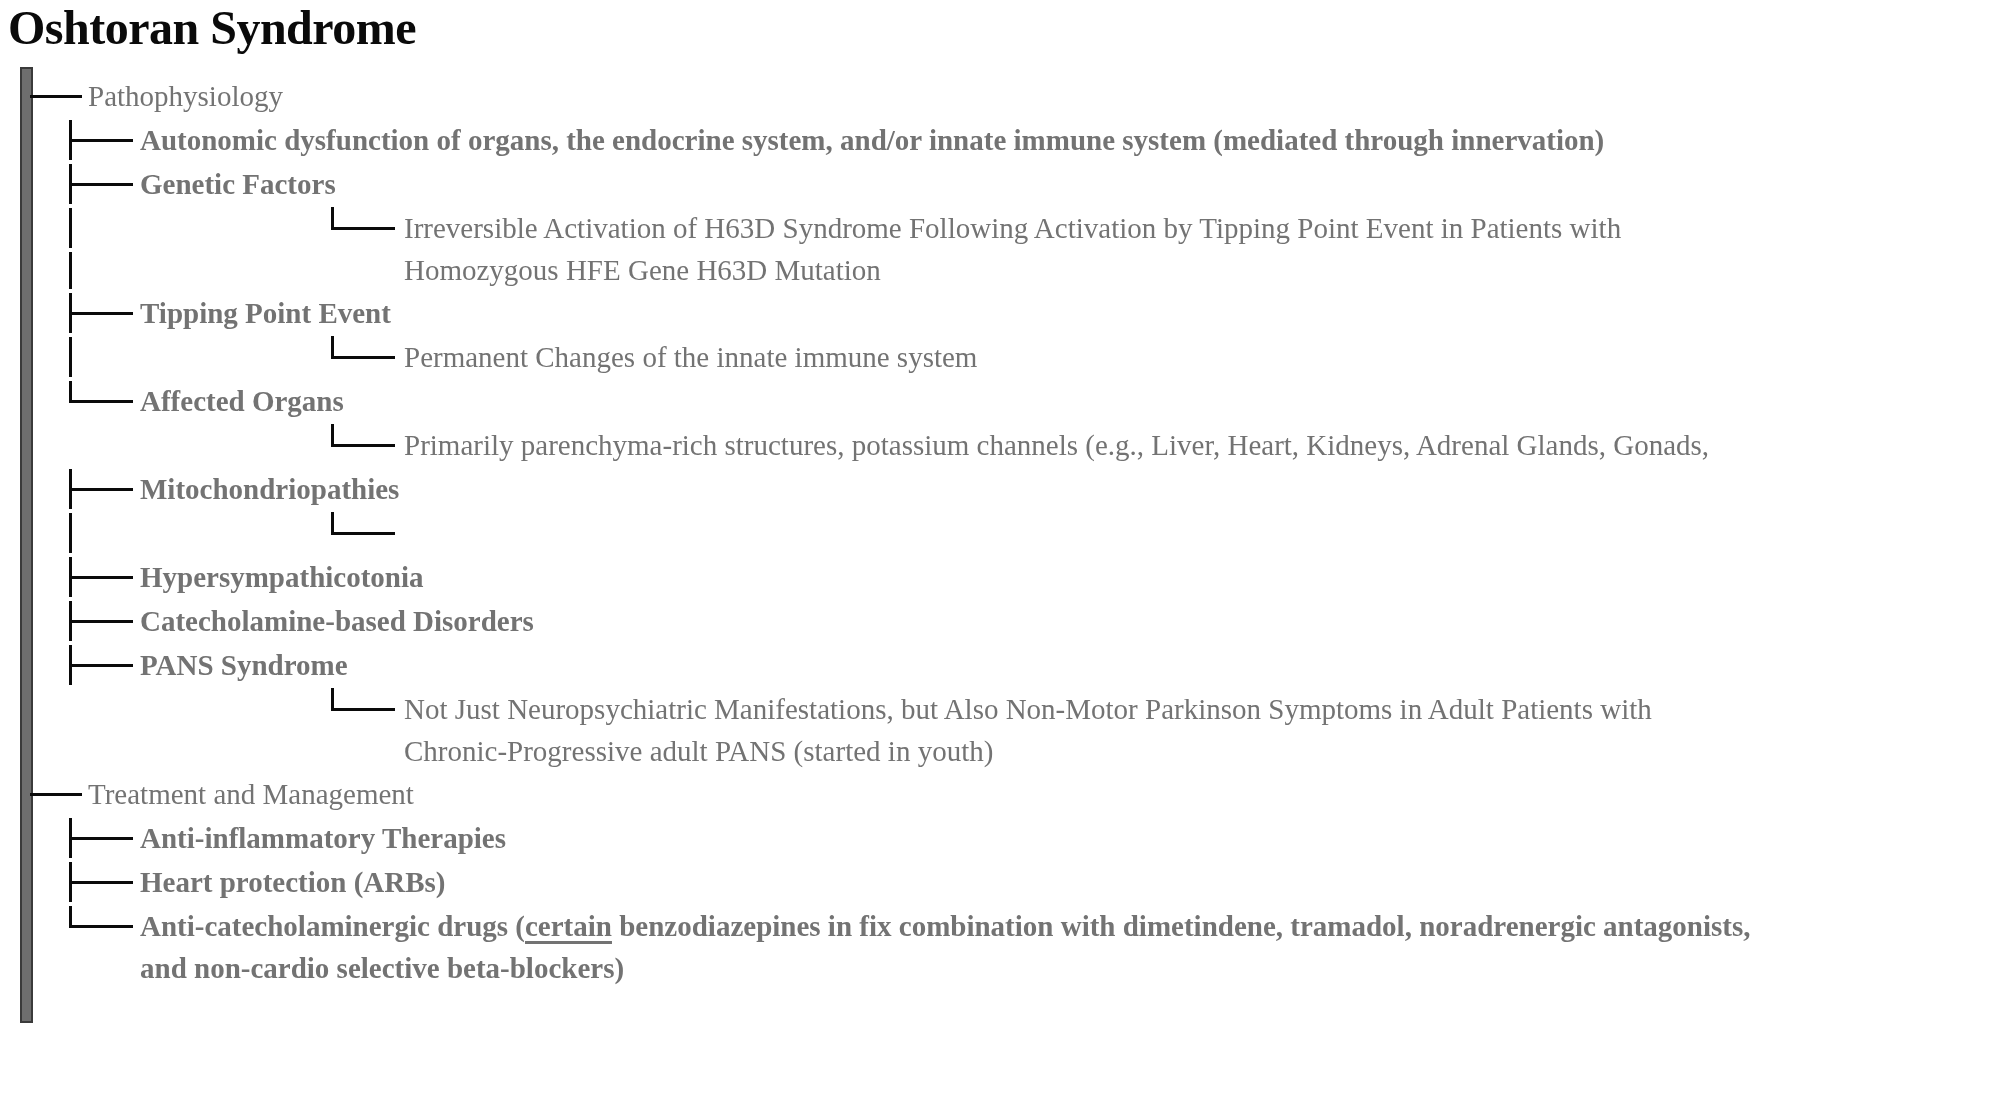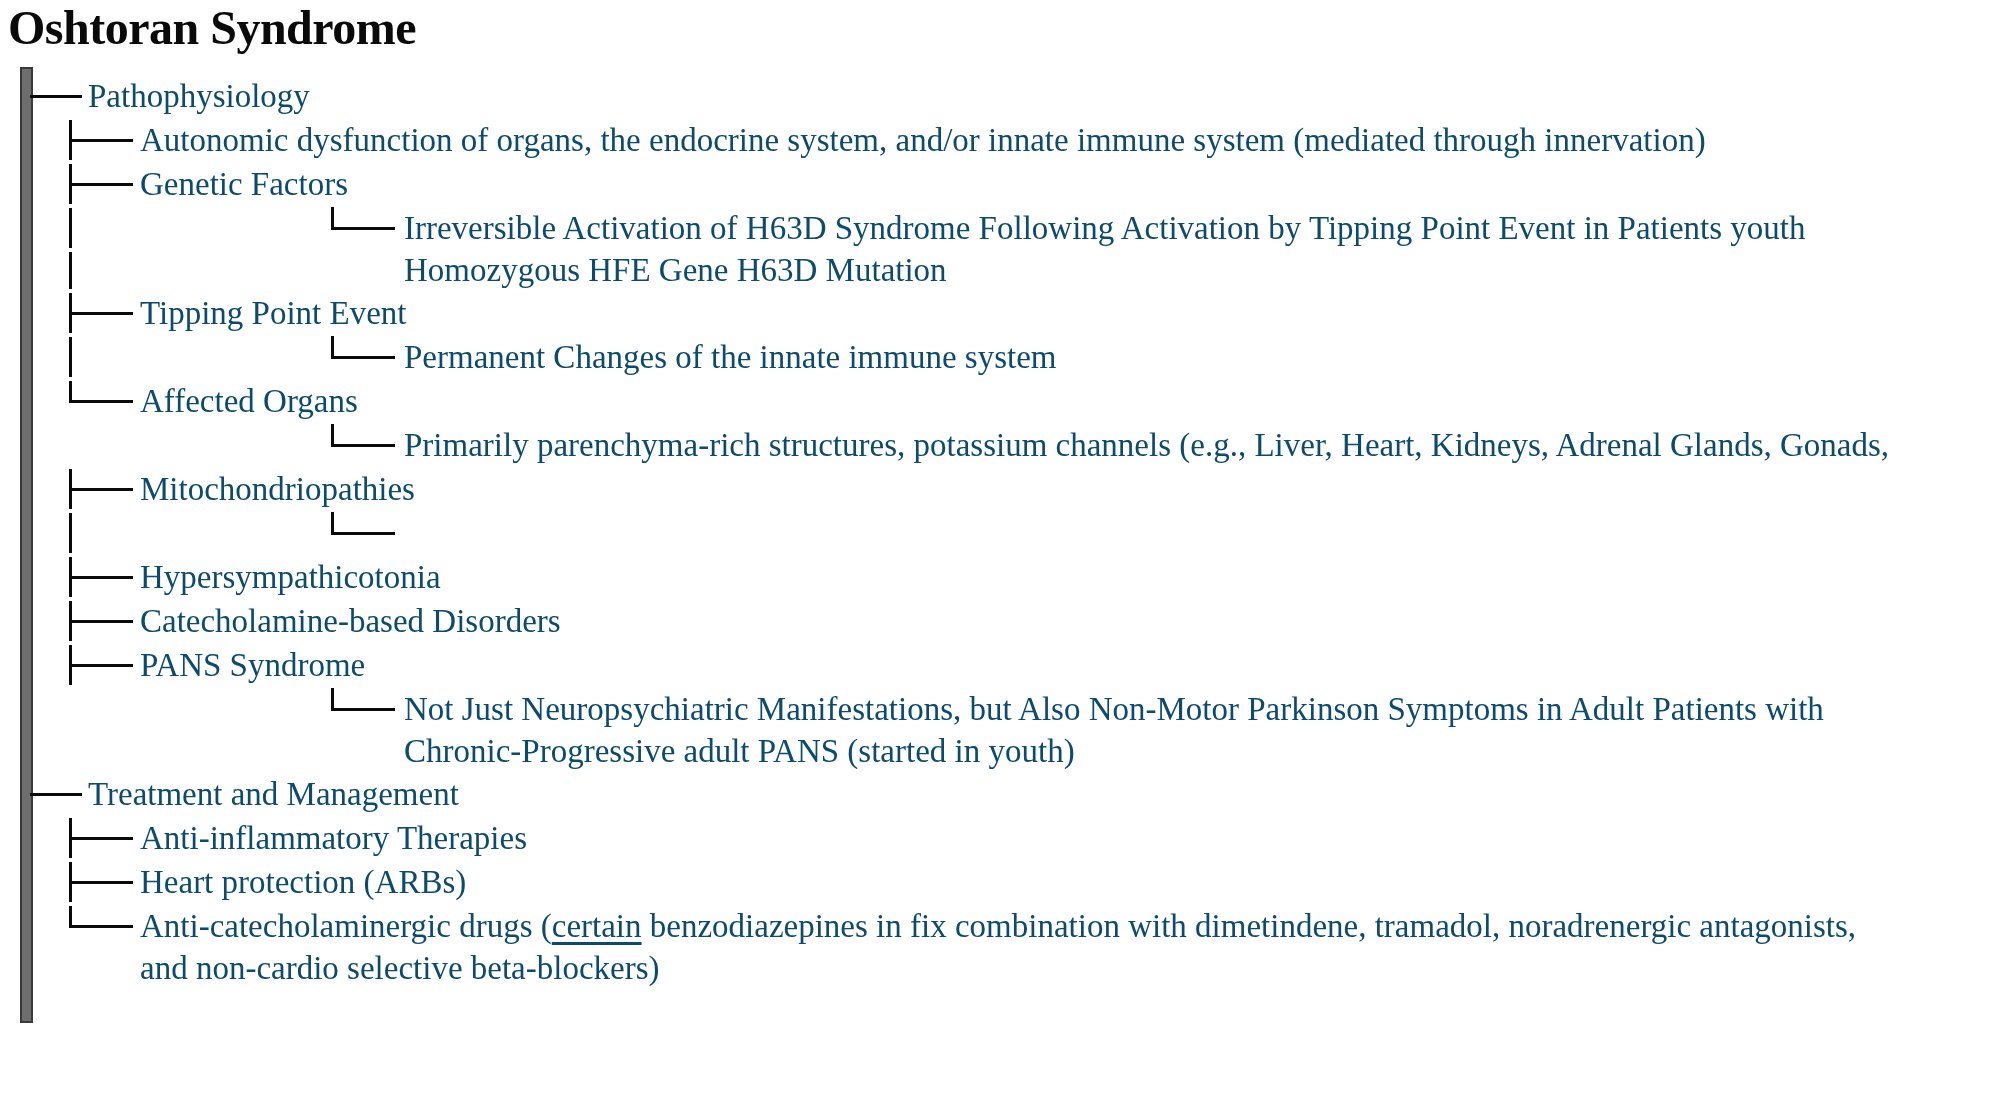--- a/index.html
+++ b/index.html
@@ -26,25 +26,25 @@
     border: 2px solid #3a3a3a;
     box-sizing: border-box;
   }
 
   #tree { position: absolute; left: 0; top: 74px; width: 2009px; }
 
   .row { position: relative; height: 44px; display: flex; align-items: center; }
   .row.wrap { height: 41px; }
 
   .label {
-    color: #0c4a6e; font-size: 33px; white-space: nowrap;
+    color: #737373; font-size: 29px; white-space: nowrap;
     line-height: 1;
   }
   .label.l1 { margin-left: 88px; }
-  .label.l2 { margin-left: 140px; }
+  .label.l2 { margin-left: 140px; font-weight: bold; }
   .label.l3 { margin-left: 404px; }
 
   .u {
     text-decoration: underline;
     text-decoration-thickness: 2.5px;
     text-underline-offset: 5px;
   }
 
   .hline, .vline { position: absolute; background: #0a0a0a; }
 
@@ -77,21 +77,21 @@
       </div>
       <div class="row">
         <div class="vline v2full"></div>
         <div class="hline h2"></div>
         <span class="label l2">Genetic Factors</span>
       </div>
       <div class="row">
         <div class="vline vpass"></div>
         <div class="vline v3half"></div>
         <div class="hline h3"></div>
-        <span class="label l3">Irreversible Activation of H63D Syndrome Following Activation by Tipping Point Event in Patients youth</span>
+        <span class="label l3">Irreversible Activation of H63D Syndrome Following Activation by Tipping Point Event in Patients with</span>
       </div>
       <div class="row wrap">
         <div class="vline vpass"></div>
         <span class="label l3">Homozygous HFE Gene H63D Mutation</span>
       </div>
       <div class="row">
         <div class="vline v2full"></div>
         <div class="hline h2"></div>
         <span class="label l2">Tipping Point Event</span>
       </div>

